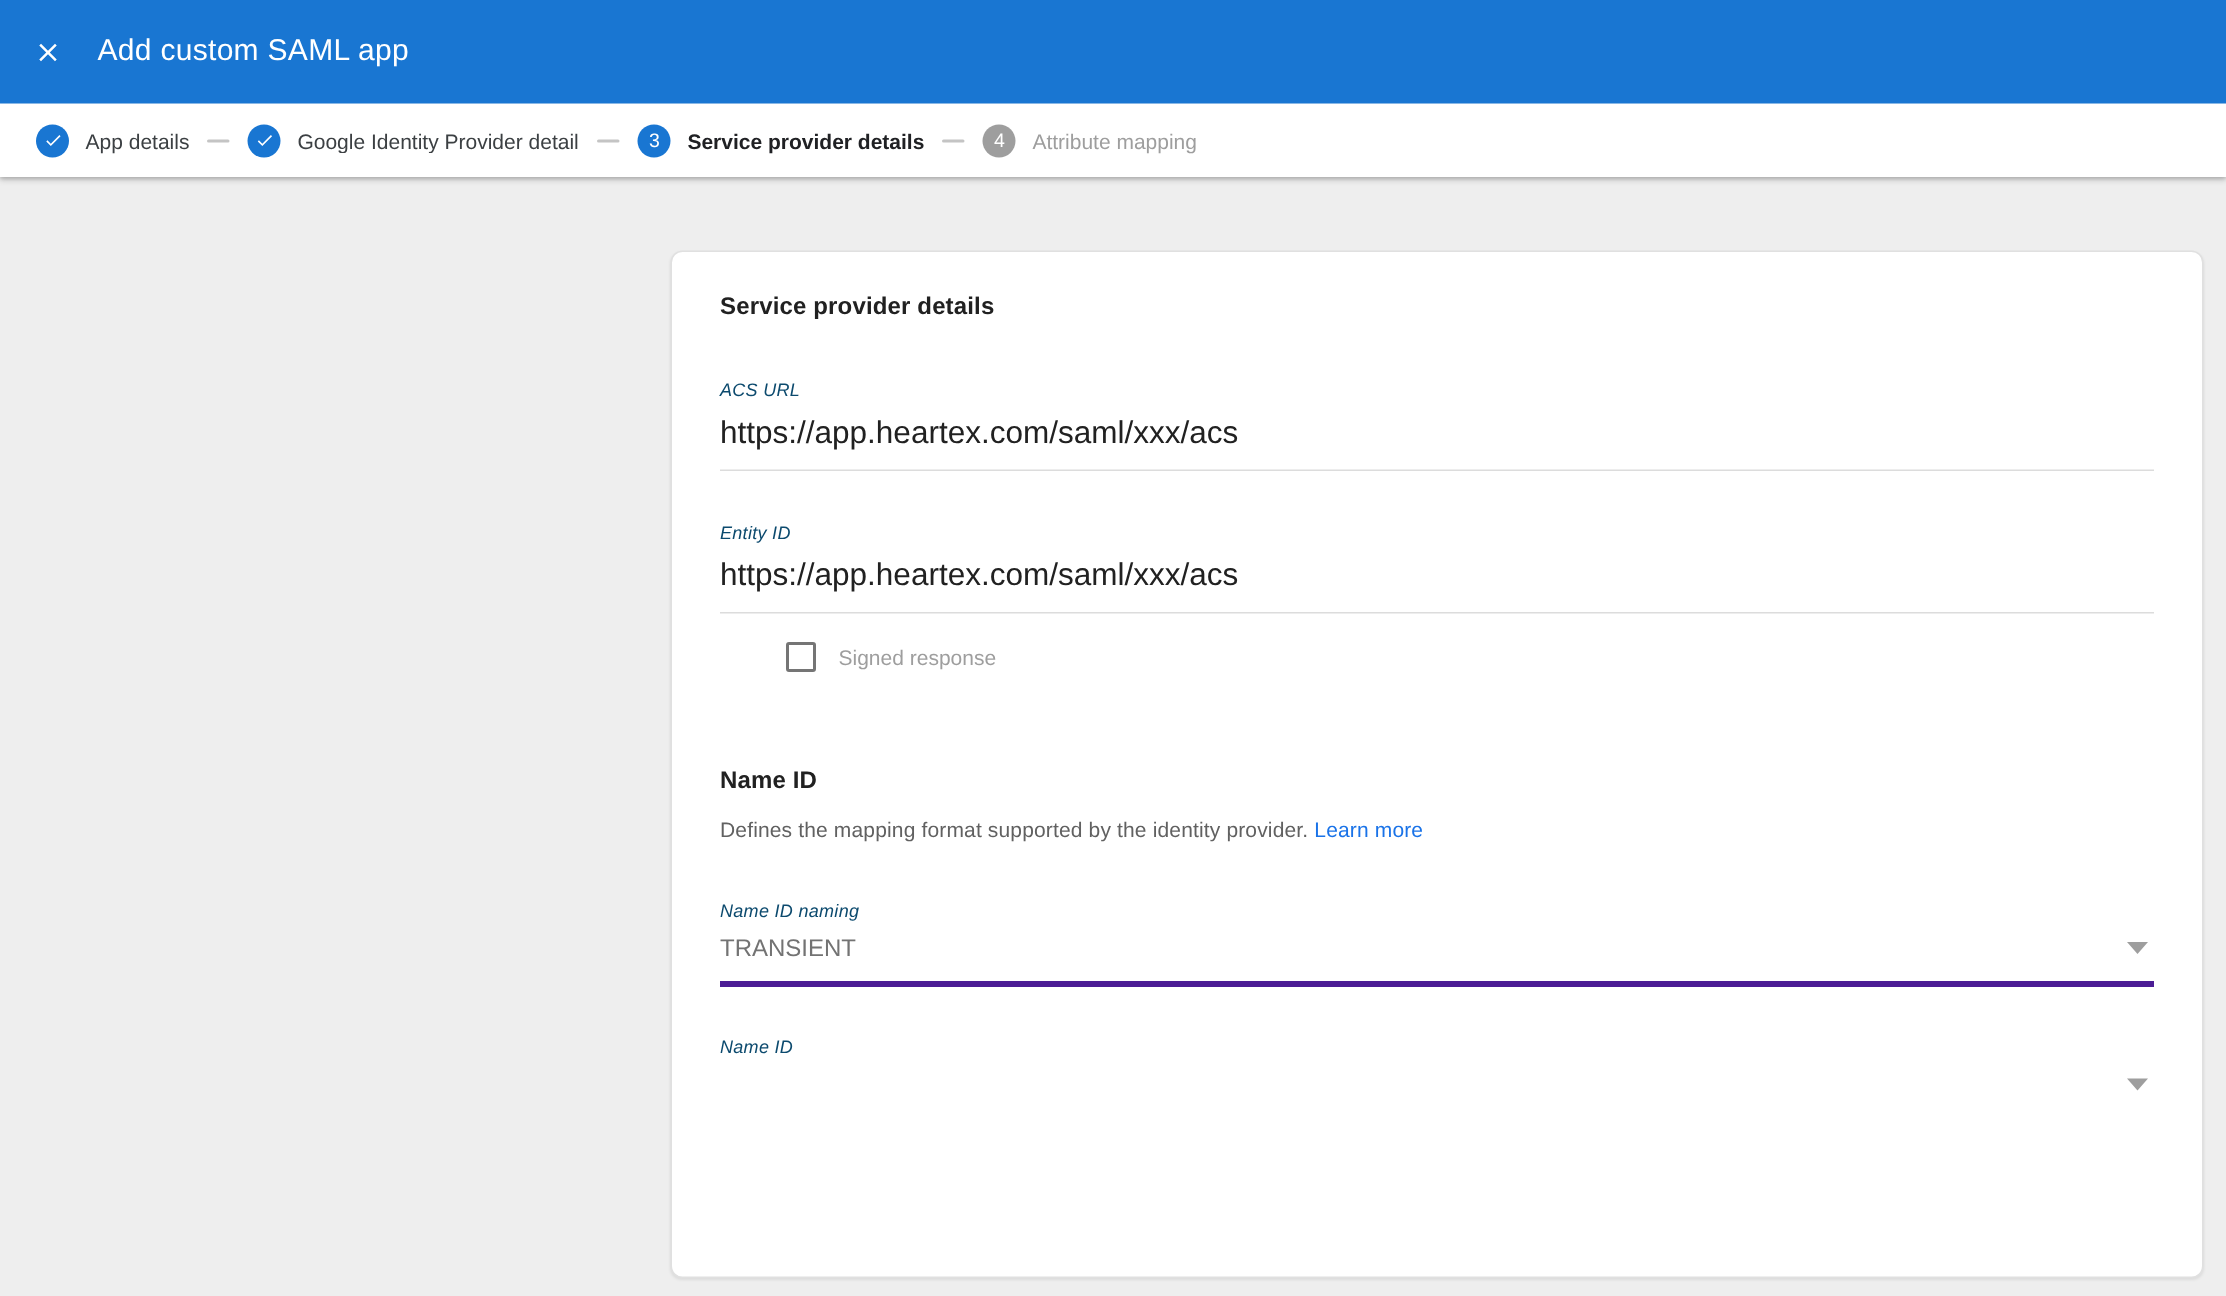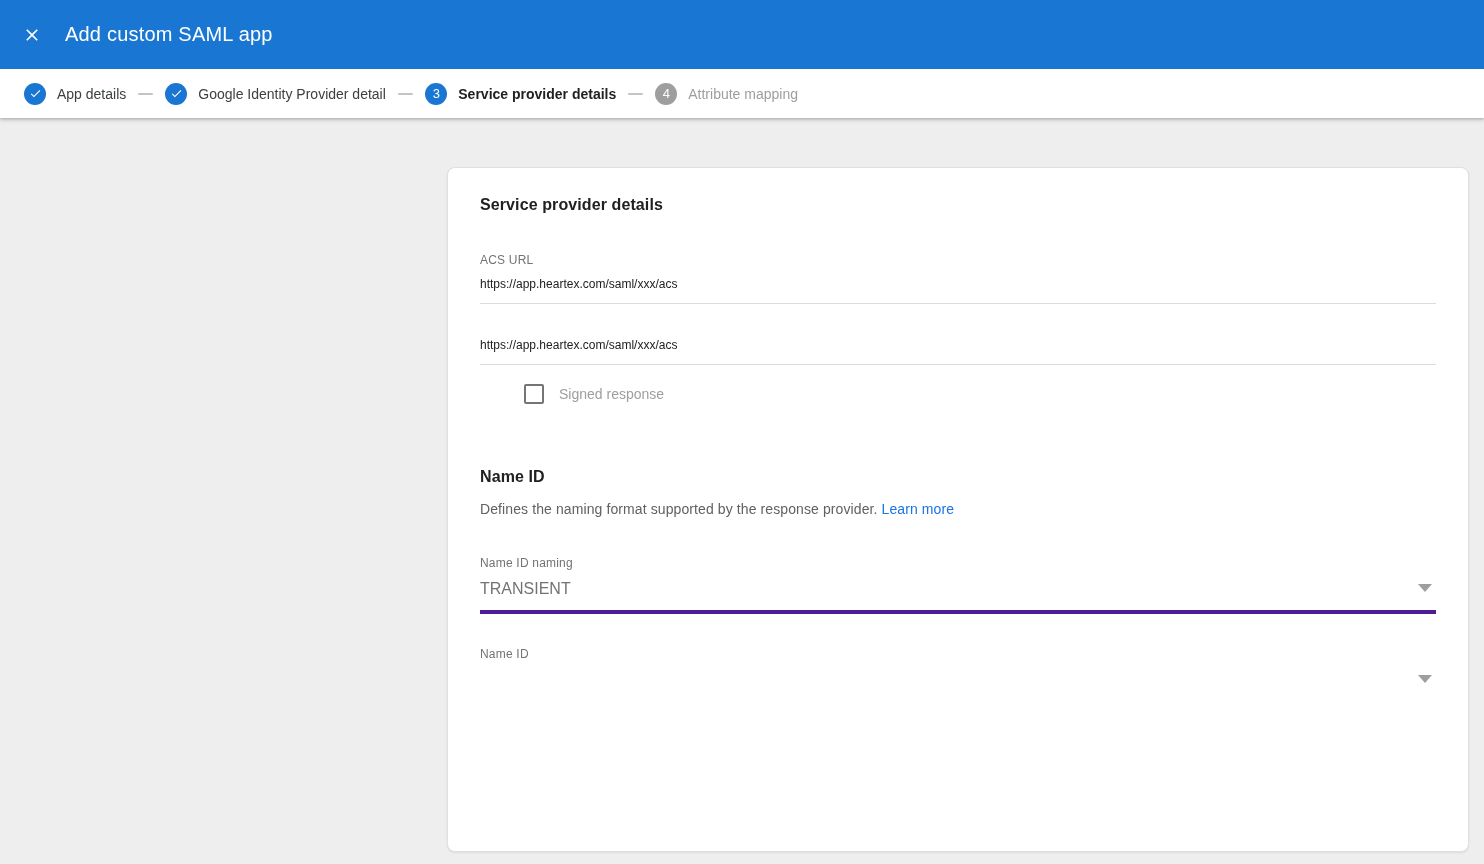--- a/index.html
+++ b/index.html
@@ -132,32 +132,33 @@
   .learn-more {
     color: #1a73e8;
     text-decoration: none;
     cursor: pointer;
   }
 
   .field { position: relative; }
   .field-label {
     display: block;
     font-size: 12px;
-    color: #737373;
+    color: #0c4a6e;
     margin-bottom: 10px;
     letter-spacing: 0.2px;
+    font-style: italic;
   }
   .text-input {
     display: block;
     width: 100%;
     border: none;
     outline: none;
     background: transparent;
     font-family: "Liberation Sans", sans-serif;
-    font-size: 12px;
+    font-size: 21px;
     color: #212121;
     padding: 0 0 12px 0;
     border-bottom: 1px solid #dcdcdc;
     border-radius: 0;
   }
   .text-input::placeholder { color: #9e9e9e; opacity: 1; }
 
   .field-acs    { margin-top: 39px; }
   .field-entity { margin-top: 34px; }
   .field-start  { margin-top: 57px; }
@@ -262,33 +263,34 @@
 
     <div class="section-title">Service provider details</div>
 
 
     <div class="field field-acs">
       <label class="field-label">ACS URL</label>
       <input class="text-input" type="text" value="https://app.heartex.com/saml/xxx/acs" style="">
     </div>
 
     <div class="field field-entity">
+      <label class="field-label">Entity ID</label>
       <input class="text-input" type="text" value="https://app.heartex.com/saml/xxx/acs" style="">
     </div>
 
 
     <div class="checkbox-row">
       <span class="checkbox-box"></span>
       <span class="checkbox-label">Signed response</span>
     </div>
 
     <div class="section-title nameid-title">Name ID</div>
 
     <div class="section-desc nameid-desc">
-      <span>Defines the naming format supported by the response provider.</span>
+      <span>Defines the mapping format supported by the identity provider.</span>
       <a class="learn-more">Learn more</a>
     </div>
 
     <div class="select-field select-format">
       <label class="field-label">Name ID naming</label>
       <div class="select-value">TRANSIENT</div>
       <span class="dropdown-arrow" style="top: 28px;"></span>
     </div>
 
     <div class="select-field select-nameid">

